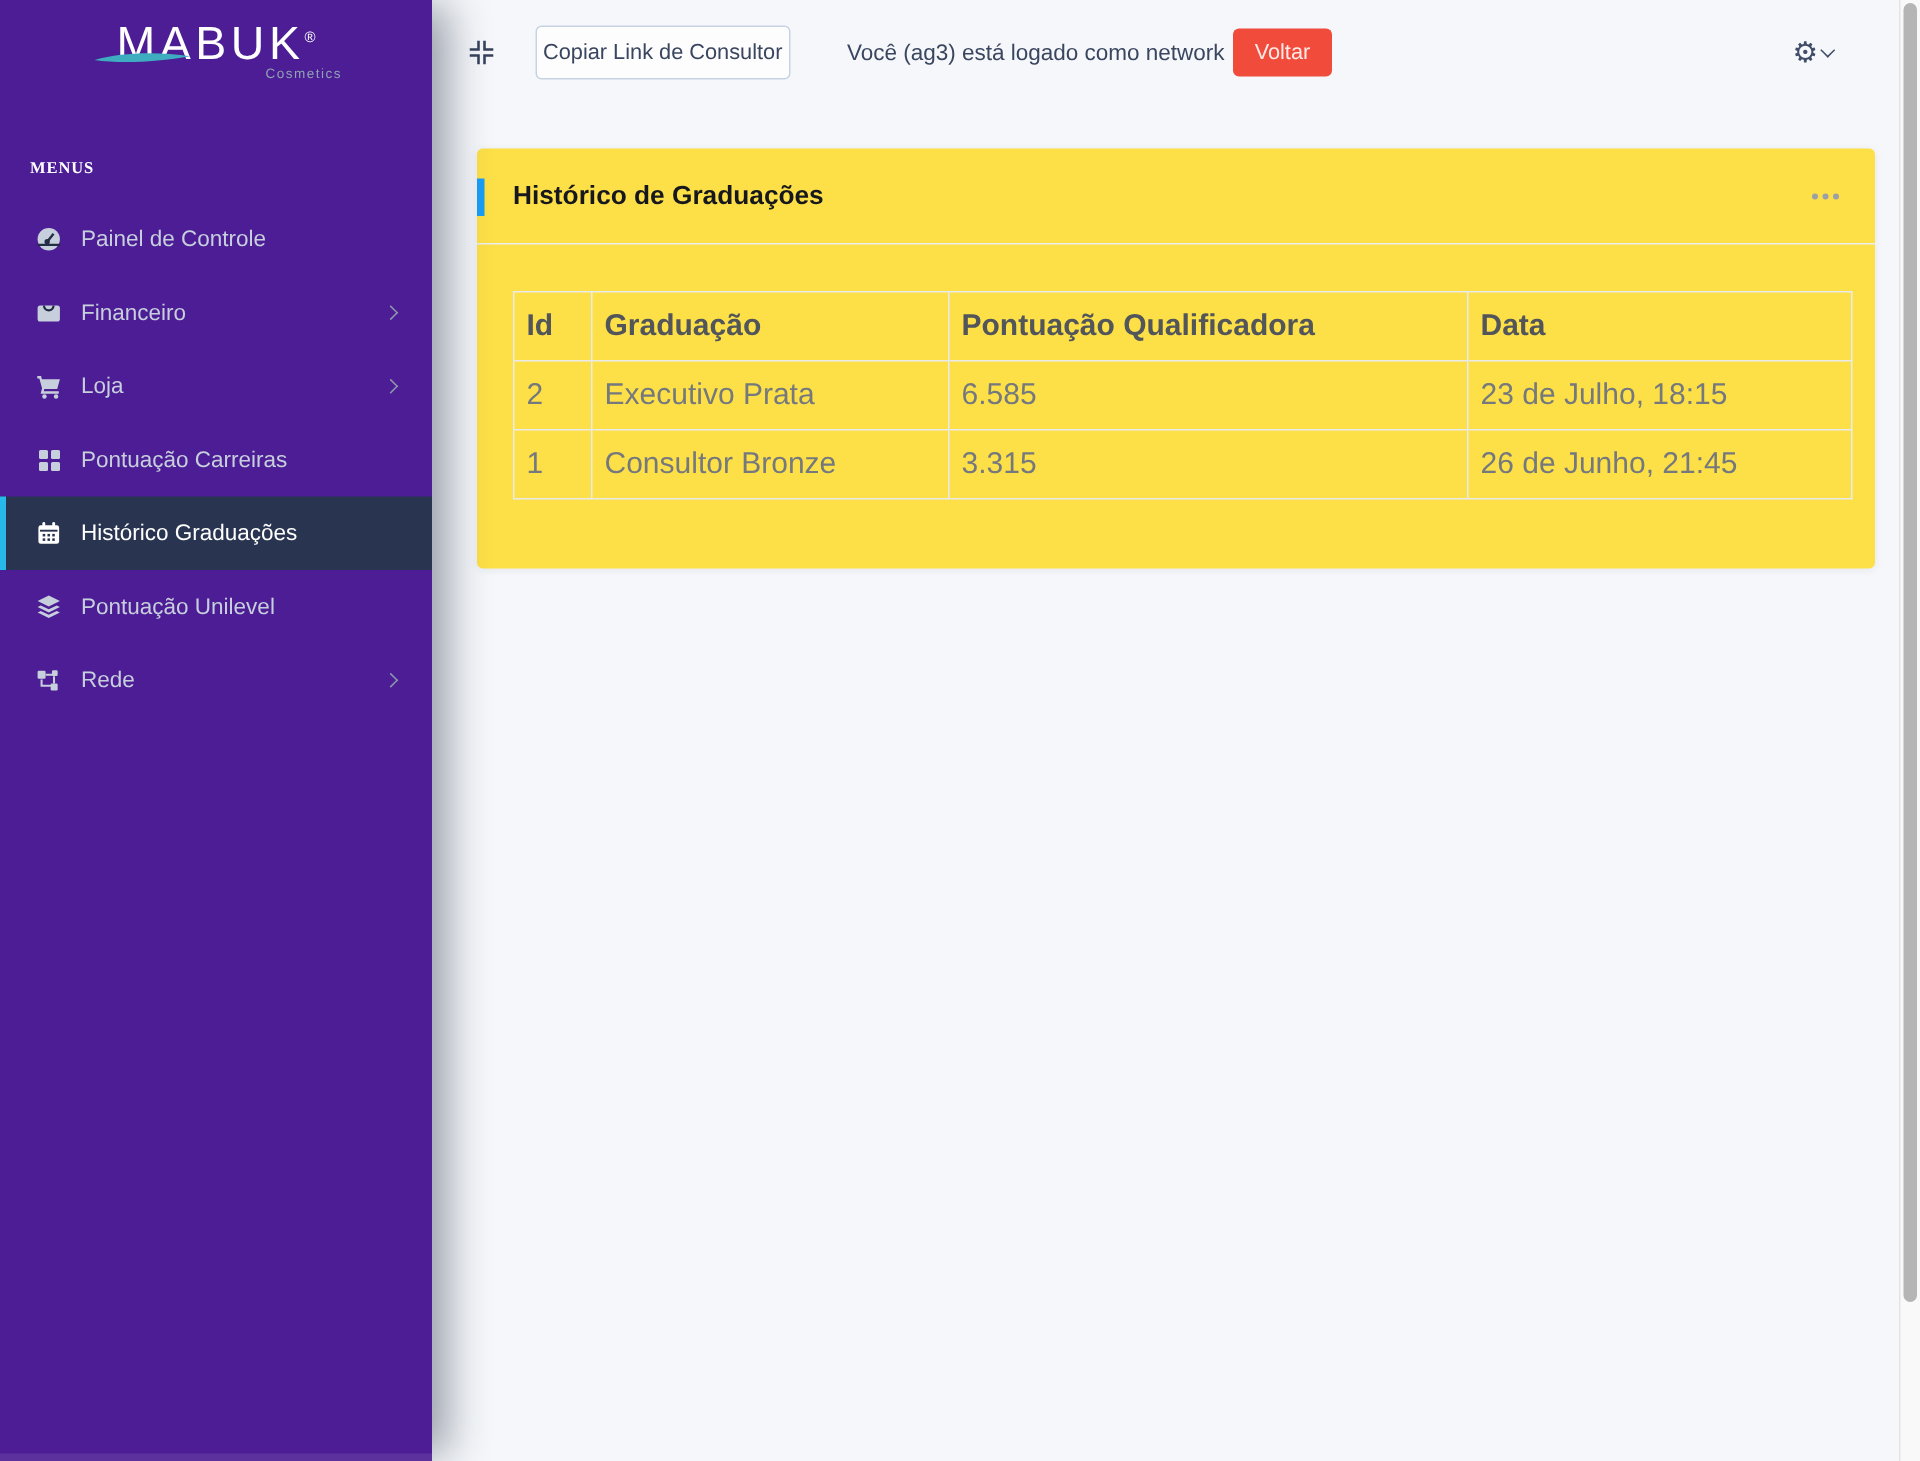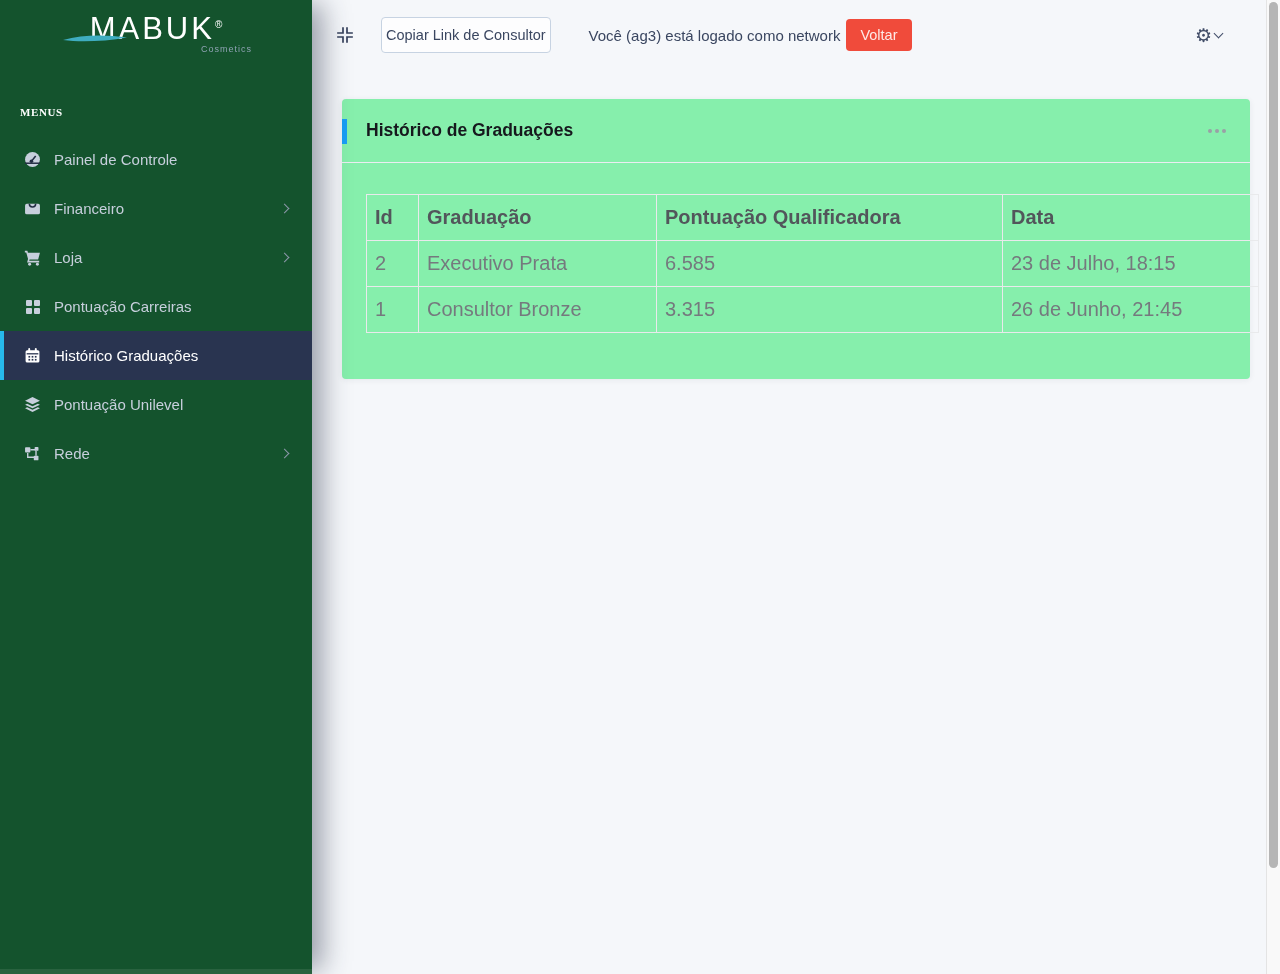--- a/index.html
+++ b/index.html
@@ -6,22 +6,22 @@
   html,body { width:1280px; height:974px; overflow:hidden; }
   body {
     font-family:"Liberation Sans","DejaVu Sans",sans-serif;
     background:#f5f7fa;
     color:#3a4660;
   }
   .app { position:relative; display:flex; width:1280px; height:974px; }
 
   
   .sidebar {
-    position:relative; width:312px; height:100%; flex-shrink:0;
-    background:#14532d; z-index:5;
+    position:relative; width:288px; height:100%; flex-shrink:0;
+    background:#4c1d95; z-index:5;
     box-shadow:14px 0 26px -4px rgba(35,45,67,.45);
   }
   .logo { position:relative; padding-top:12px; height:74px; text-align:center; color:#fff; }
   .logo-text { font-size:31px; font-weight:400; letter-spacing:3px; line-height:1.1; }
   .logo-reg { font-size:10px; vertical-align:super; letter-spacing:0; }
   .logo-swoosh { position:absolute; left:62px; top:34px; }
   .logo-tagline { position:absolute; right:60px; top:44px; font-size:9px; letter-spacing:1px; color:#8fa3b3; }
   .menus-label { padding:0 20px; margin-top:32px; font-size:11px; font-weight:bold; letter-spacing:.6px; color:#ffffff;font-family:Liberation Serif, serif; }
   .menu { margin-top:17px; list-style:none; }
   .menu-item {
@@ -54,21 +54,21 @@
     margin-left:6px; padding:8px 14px; font-size:14.5px;
     color:rgba(255,255,255,.88); background:#f04b3b; border:none; border-radius:4px; cursor:pointer;
     font-family:inherit;
   }
   .settings { margin-left:auto; display:flex; align-items:center; gap:3px; color:#414d68; cursor:pointer; }
   .gear-glyph { font-size:19px; line-height:1; }
   .chev-down { width:7px; height:7px; border-right:1.6px solid #414d68; border-bottom:1.6px solid #414d68; transform:rotate(45deg); margin-top:-3px; }
 
   
   .card {
-    margin:29px 30px 0 30px; background:#86efac; border-radius:4px;
+    margin:29px 30px 0 30px; background:#fde047; border-radius:4px;
     box-shadow:0 1px 6px rgba(30,40,60,.07);
   }
   .card-header {
     position:relative; display:flex; align-items:center; height:64px;
     padding:0 24px; border-bottom:1px solid #ebedf2;
   }
   .card-accent { position:absolute; left:0; top:20px; width:5px; height:25px; background:#199ef5; }
   .card-title { font-size:17.5px; font-weight:600; color:#16181d; }
   .card-options { margin-left:auto; display:flex; gap:3px; cursor:pointer; padding:6px 0; }
   .card-options i { width:4px; height:4px; border-radius:50%; background:#9aa0a6; }

